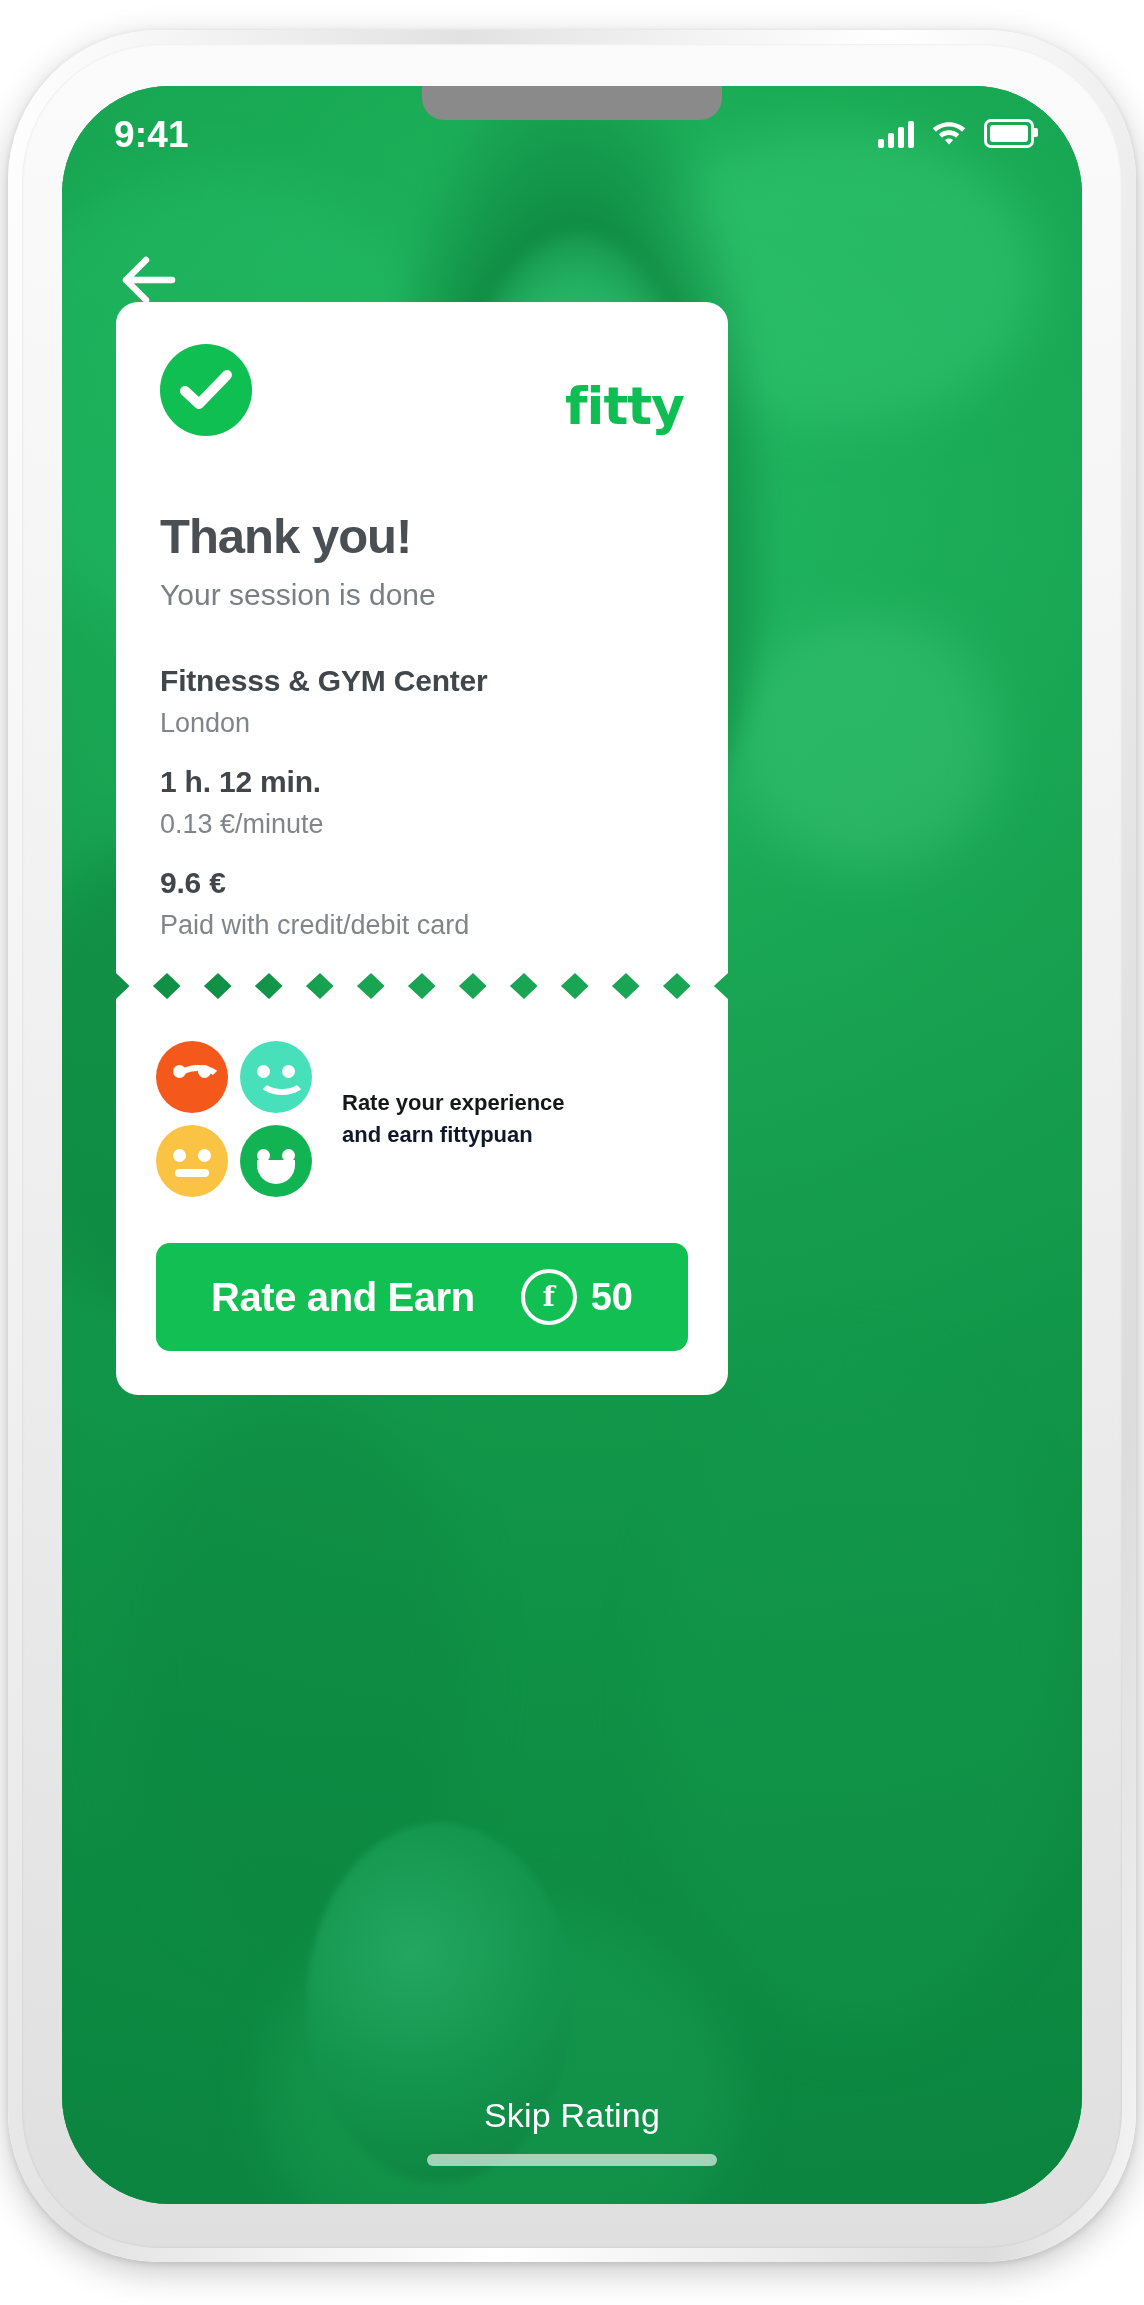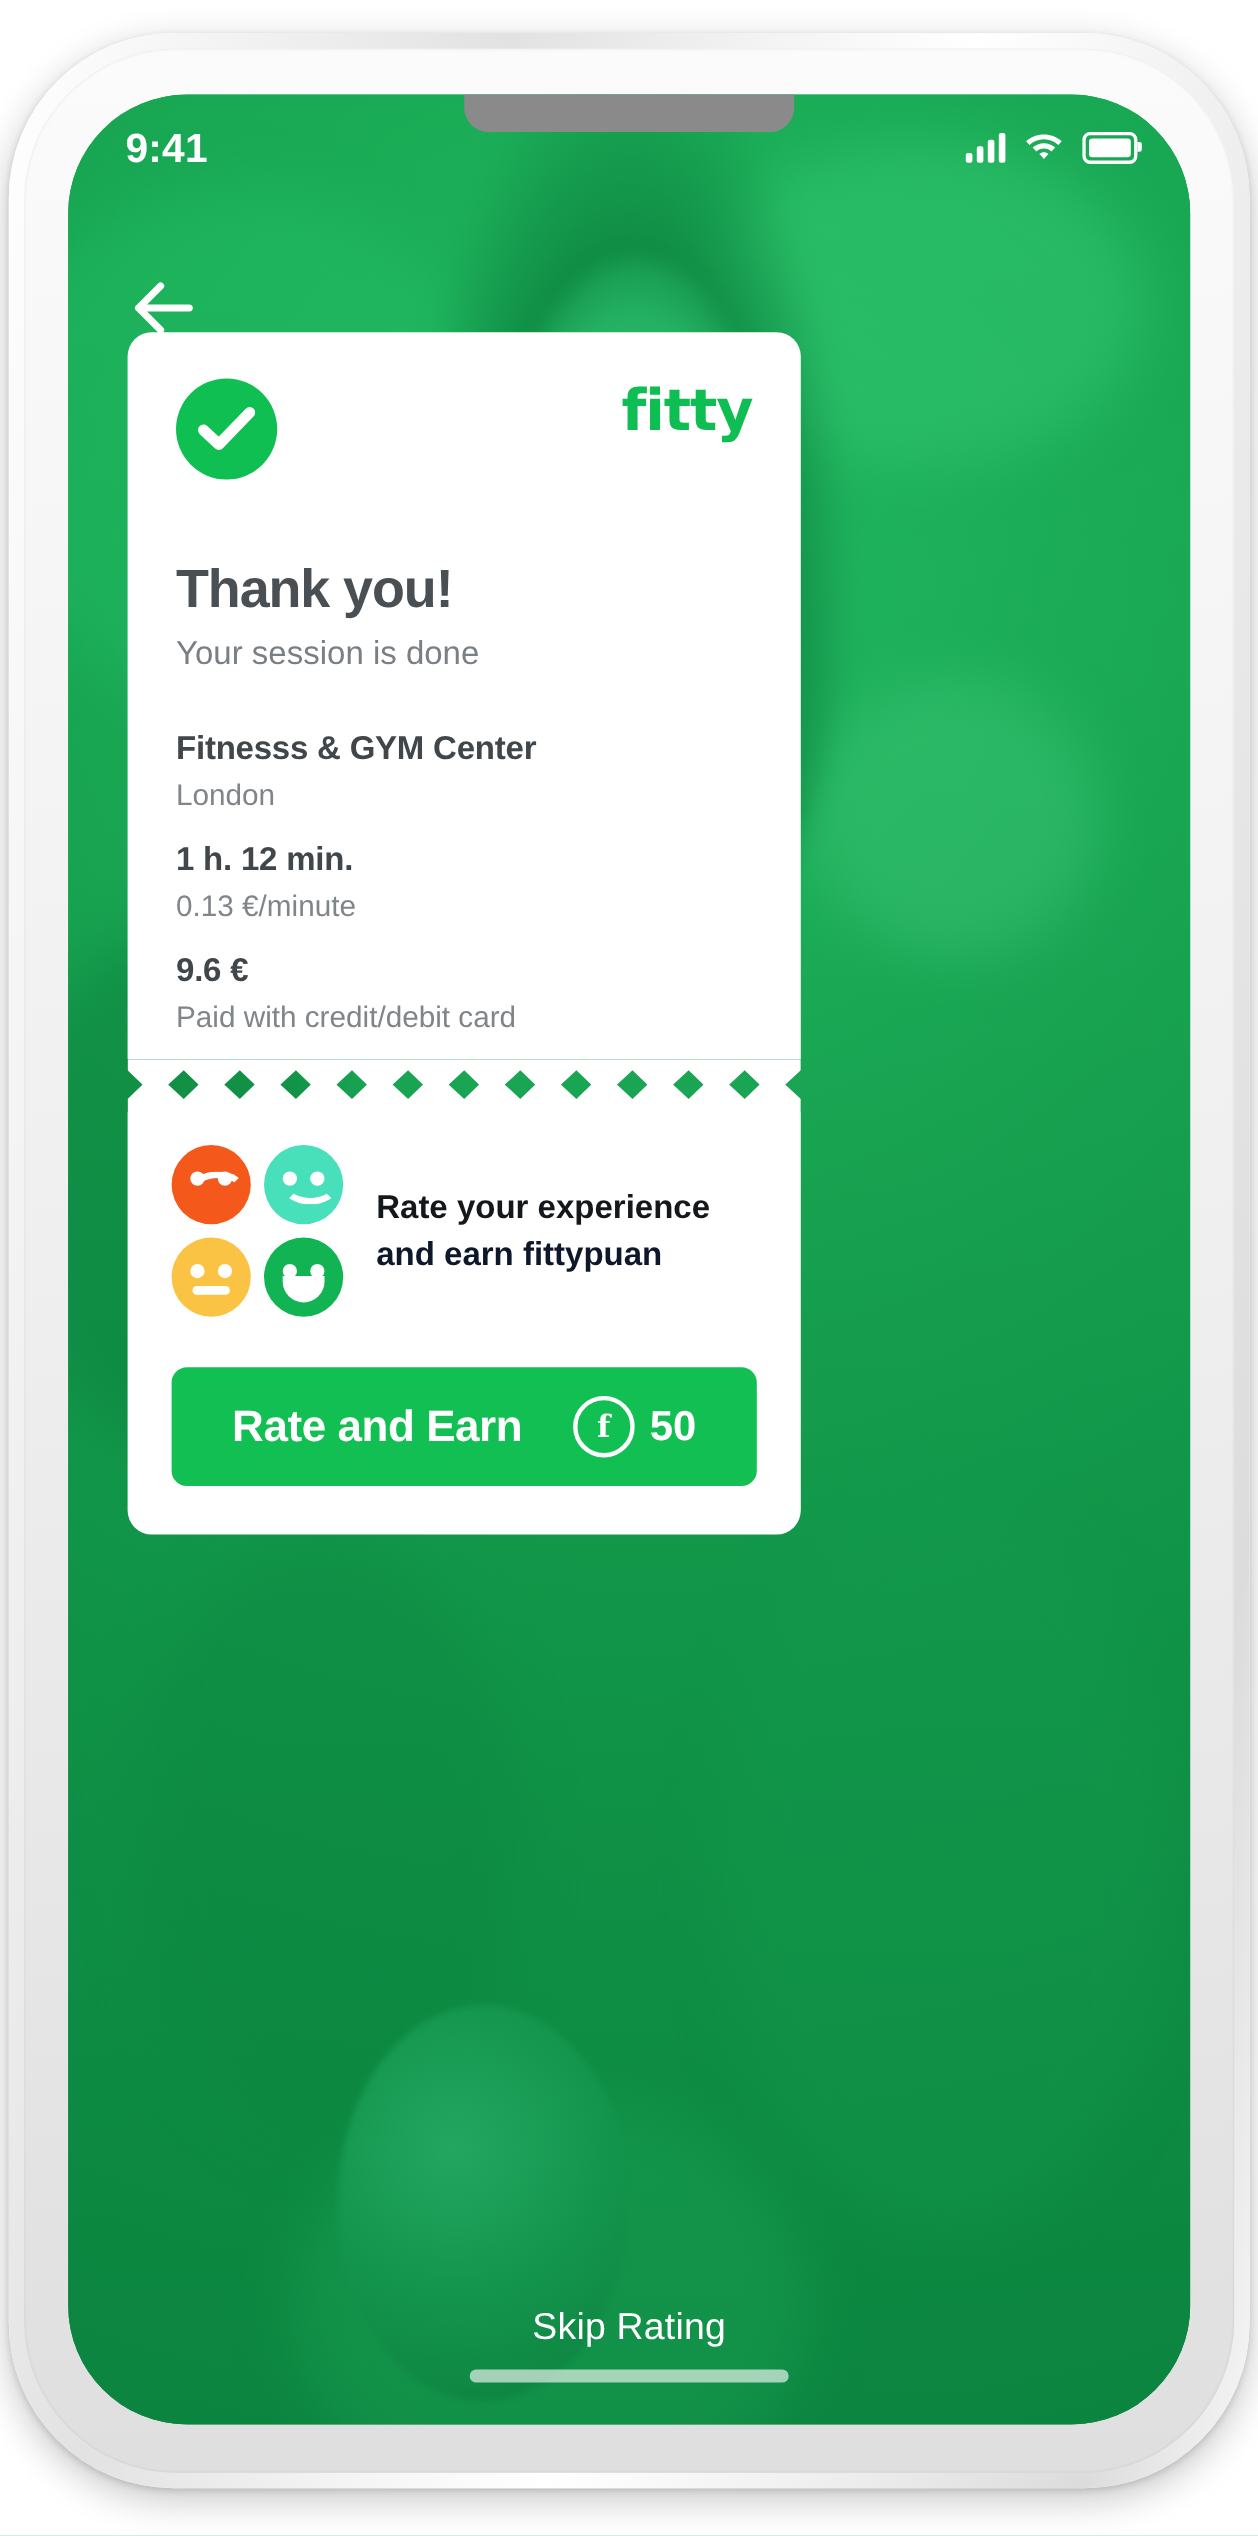--- a/index.html
+++ b/index.html
@@ -72,21 +72,21 @@
   
   .notch{position:absolute;left:50%;transform:translateX(-50%);top:-6px;width:300px;height:40px;
     background:#8a8a8a;border-radius:0 0 22px 22px;z-index:6;}
 
   
   .back-btn{position:absolute;left:52px;top:158px;width:86px;height:72px;cursor:pointer;z-index:4;}
 
   
   .receipt{position:absolute;left:54px;top:216px;width:612px;z-index:3;}
   .receipt-top{background:#fff;border-radius:22px 22px 0 0;padding:42px 44px 22px;}
-  .rc-head{display:flex;align-items:flex-start;justify-content:space-between;height:92px;}
+  .rc-head{display:flex;align-items:flex-end;justify-content:space-between;height:92px;}
   .check-circle{width:92px;height:92px;border-radius:50%;background:#10bf52;display:flex;align-items:center;justify-content:center;}
   .brand{font-size:52px;font-weight:700;color:#0fbe52;letter-spacing:-1px;font-family:"DejaVu Sans",sans-serif;}
 
   .title{margin-top:72px;font-size:49px;font-weight:700;color:#4a4f54;letter-spacing:-1px;}
   .subtitle{margin-top:14px;font-size:30px;color:#7a7f84;font-weight:400;}
 
   .blk{margin-top:52px;}
   .blk-main{font-size:30px;font-weight:700;color:#41464b;letter-spacing:-.2px;}
   .blk-sub{margin-top:10px;font-size:27px;color:#80858a;font-weight:400;}
   .blk-tight{margin-top:26px;}
@@ -102,21 +102,21 @@
   .rate-row{display:flex;align-items:center;gap:30px;padding-top:22px;}
   .faces{display:grid;grid-template-columns:repeat(2,72px);grid-template-rows:repeat(2,72px);gap:12px;flex:0 0 auto;}
   .face{width:72px;height:72px;border-radius:50%;position:relative;}
   .face .eye{position:absolute;top:24px;width:13px;height:13px;border-radius:50%;background:#fff;}
   .face .eye.l{left:17px;} .face .eye.r{right:17px;}
   .mouth-sad{position:absolute;left:17px;bottom:16px;width:38px;height:20px;border:6px solid #fff;border-radius:50%;border-top-color:transparent;border-left-color:transparent;border-right-color:transparent;transform:rotate(180deg);}
   .mouth-smile{position:absolute;left:17px;bottom:18px;width:38px;height:20px;border:6px solid #fff;border-radius:50%;border-top-color:transparent;border-left-color:transparent;border-right-color:transparent;}
   .mouth-flat{position:absolute;left:19px;bottom:20px;width:34px;height:8px;background:#fff;border-radius:4px;}
   .mouth-open{position:absolute;left:17px;bottom:13px;width:38px;height:24px;background:#fff;border-radius:0 0 20px 20px;}
 
-  .rate-text{font-size:30px;line-height:1.45;}
+  .rate-text{font-size:22px;line-height:1.45;}
   .rate-text .l1{color:#15181b;font-weight:600;}
   .rate-text .l2{color:#0f172a;font-weight:700;}
 
   .cta{margin-top:46px;height:108px;background:#12bf53;border-radius:14px;display:flex;align-items:center;justify-content:center;gap:46px;cursor:pointer;}
   .cta-label{font-size:40px;color:#fff;font-weight:600;letter-spacing:-.4px;}
   .cta-right{display:flex;align-items:center;gap:14px;}
   .coin{width:48px;height:48px;border:4px solid #fff;border-radius:50%;display:flex;align-items:center;justify-content:center;}
   .coin b{font-size:28px;color:#fff;font-family:"DejaVu Serif",serif;line-height:1;}
   .cta-points{font-size:38px;color:#fff;font-weight:600;}
 

